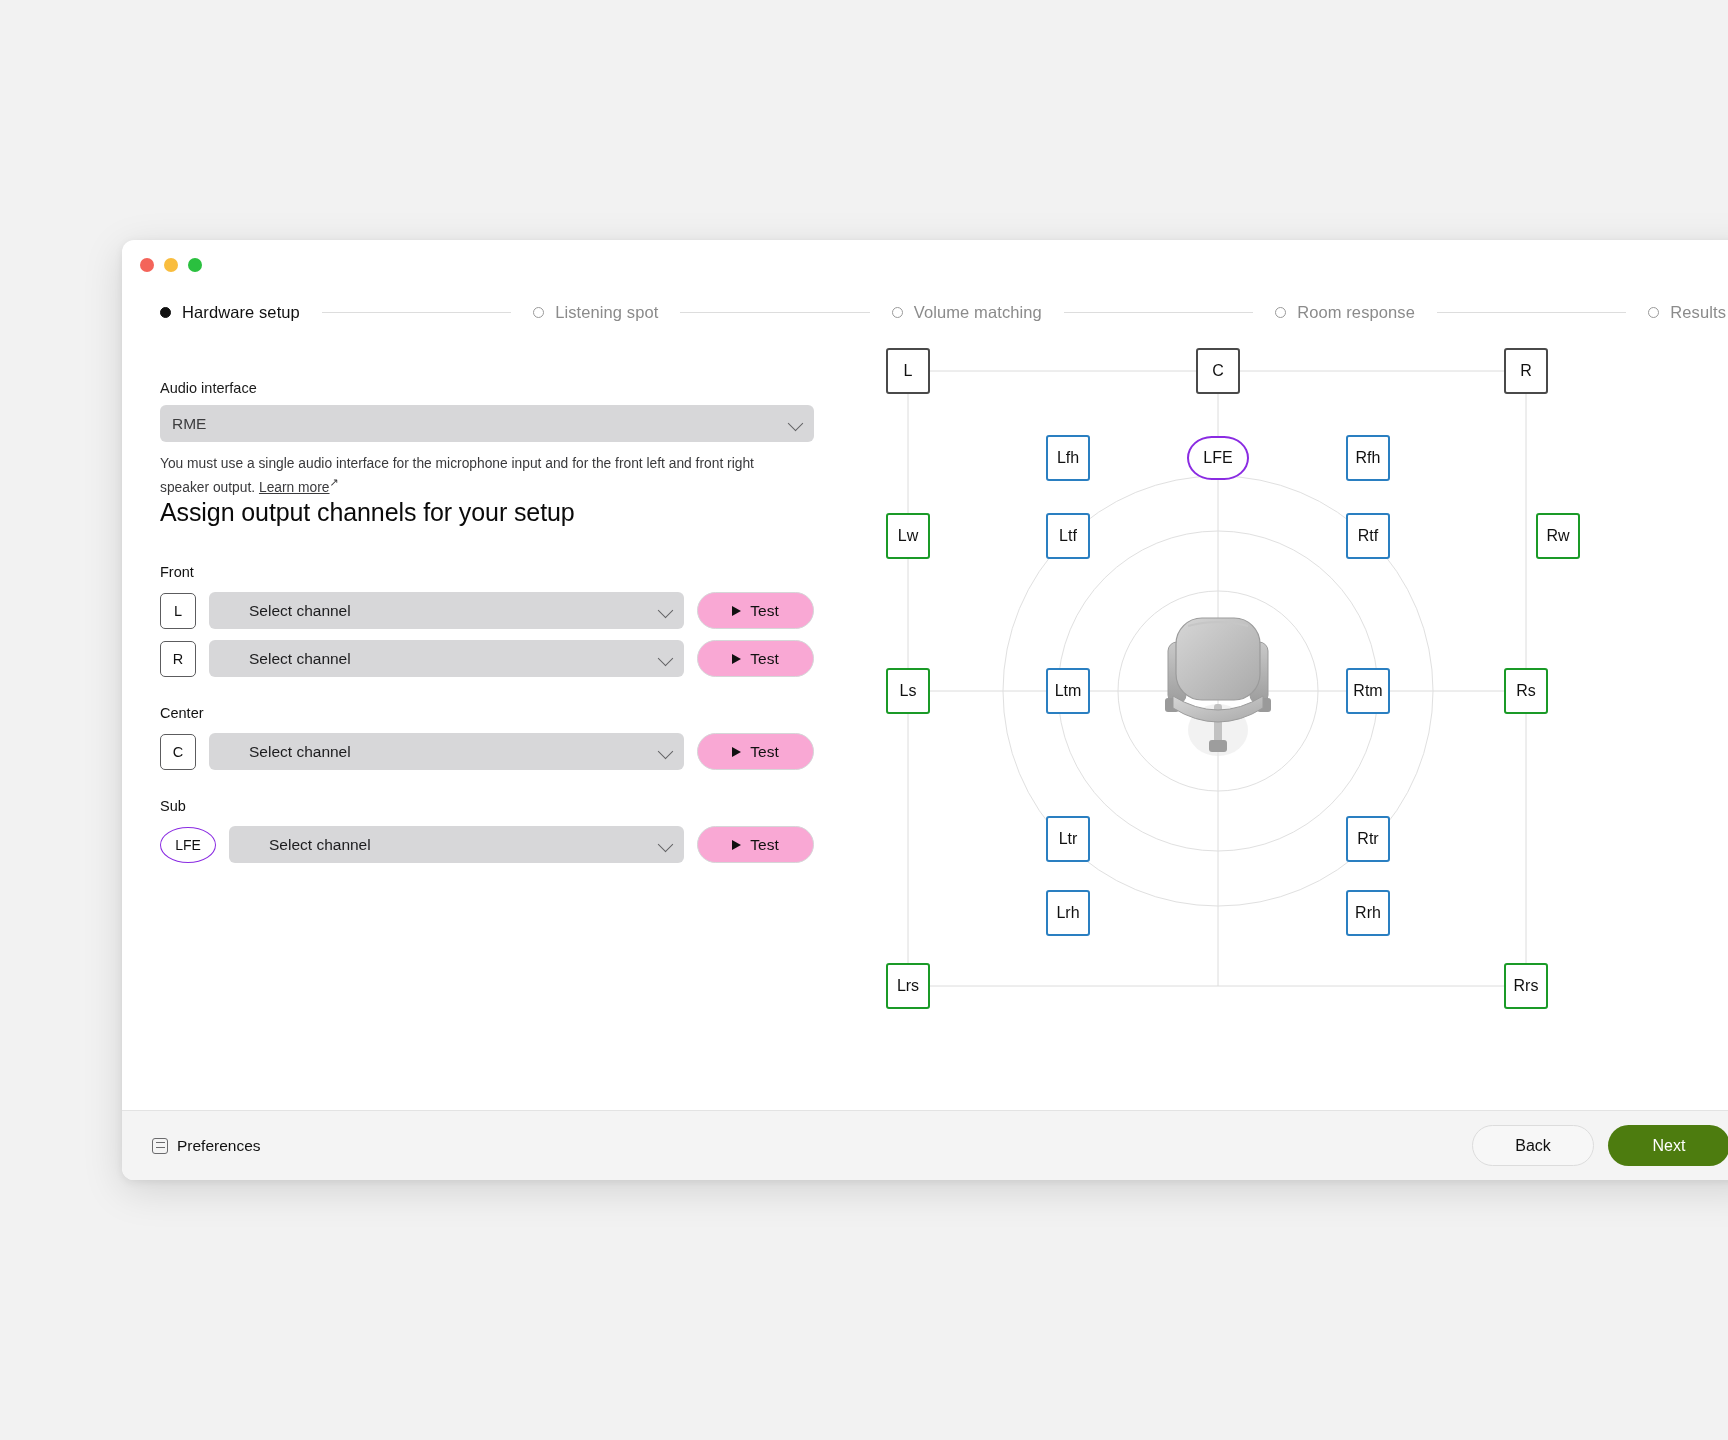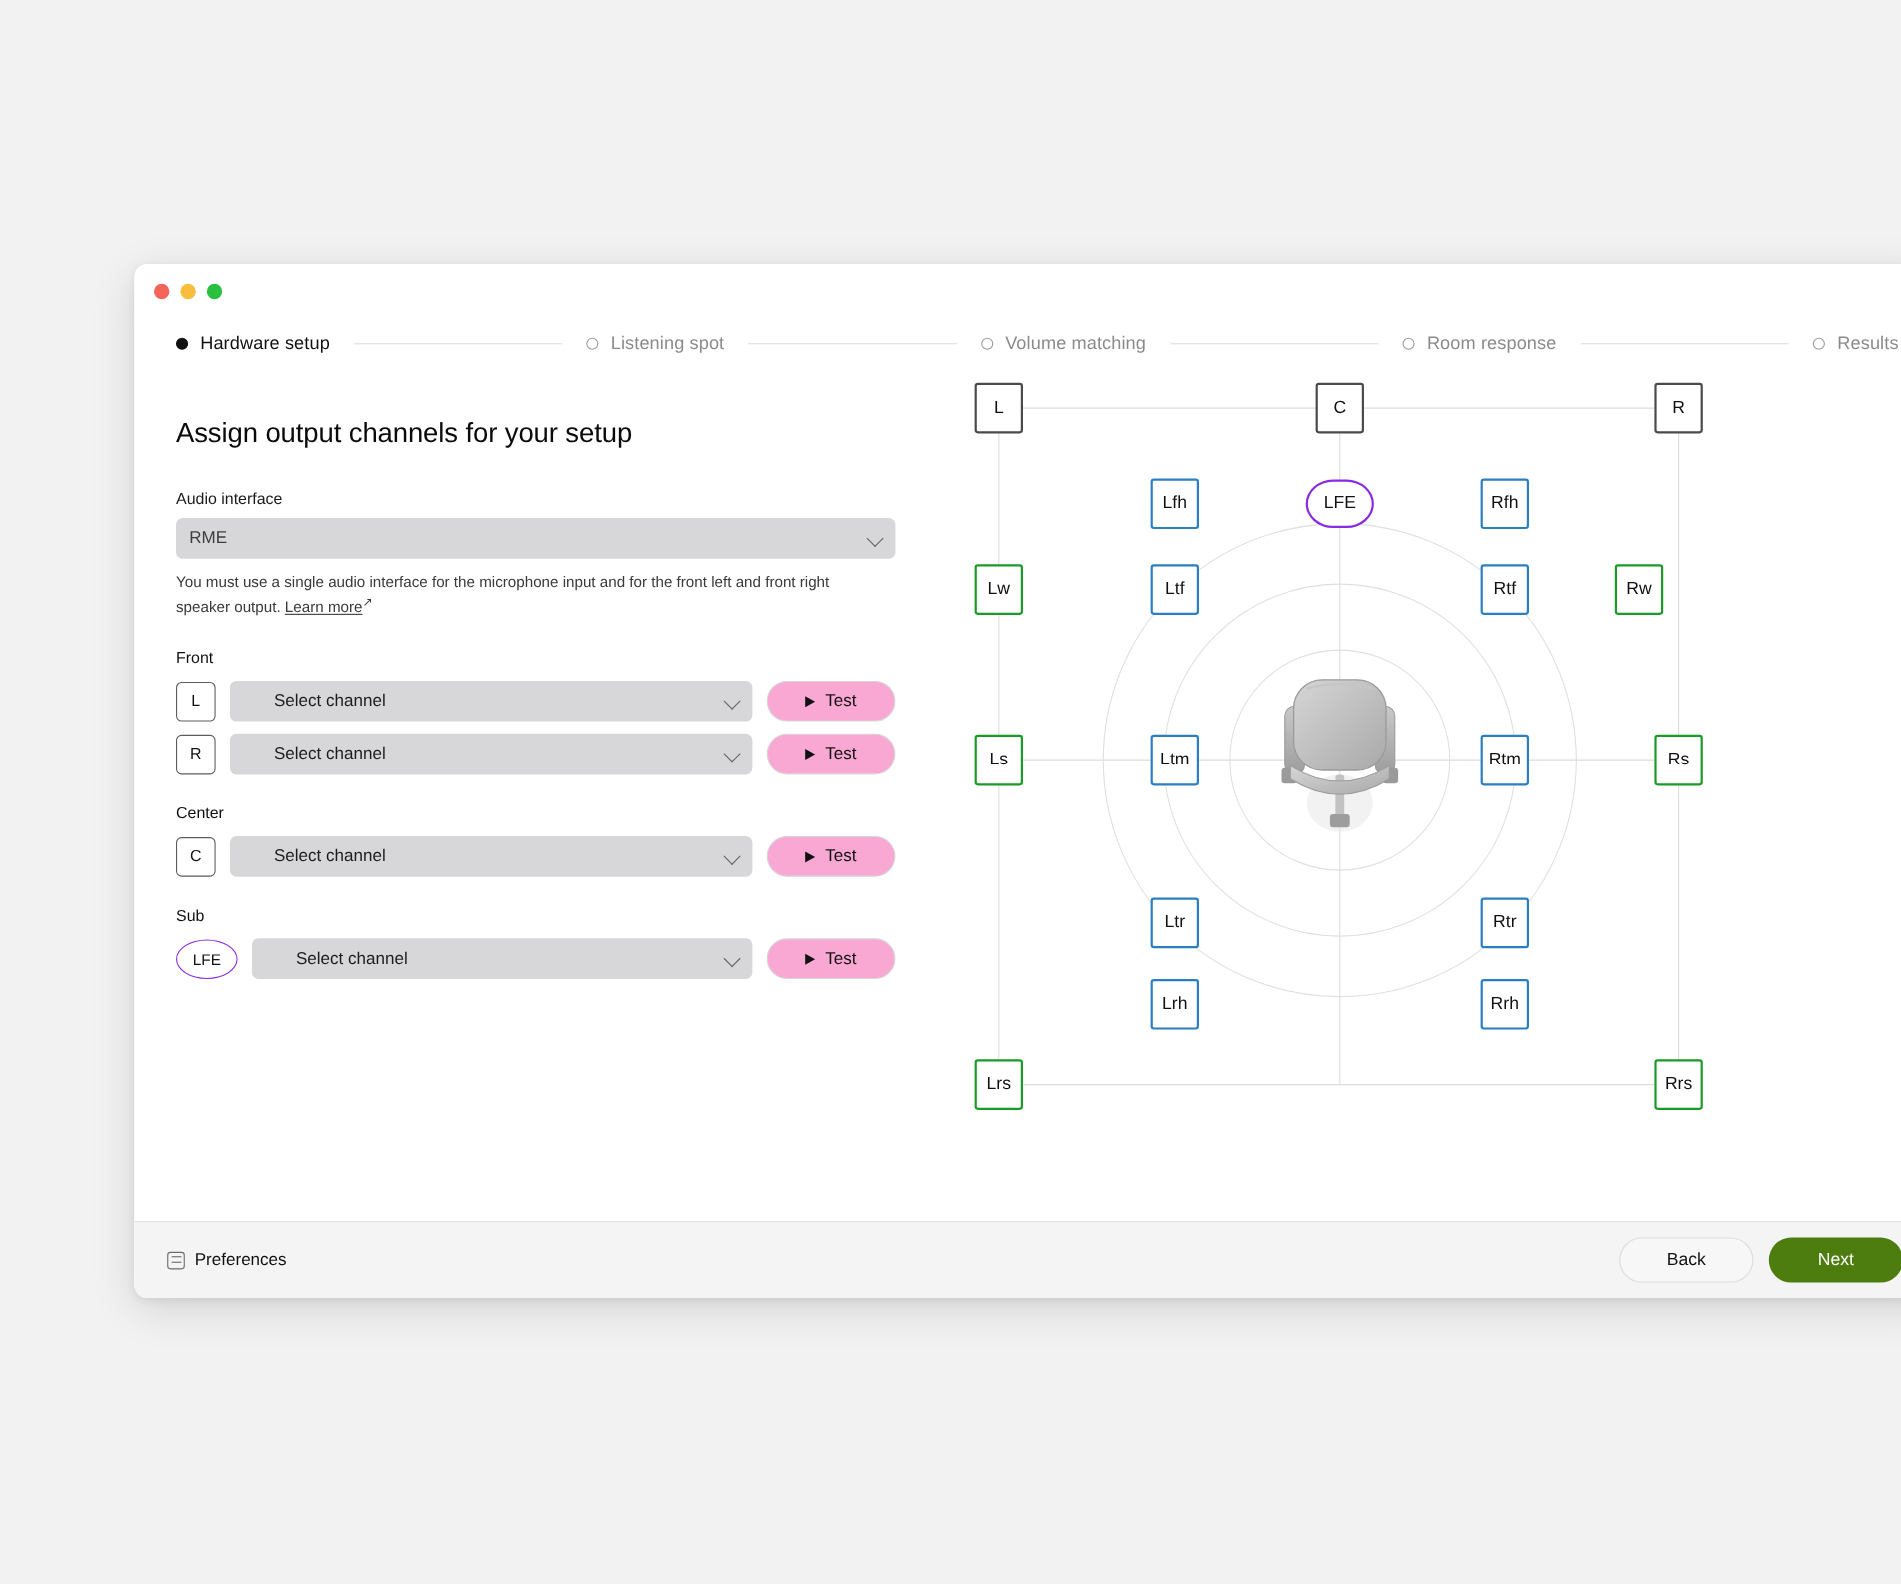--- a/index.html
+++ b/index.html
@@ -249,33 +249,33 @@
     <div class="step-line"></div>
     <div class="step">
       <span class="step-dot"></span>
       <span class="step-label">Results</span>
     </div>
   </div>
 
   <div id="content">
 
     <div id="left-panel">
-      <div id="page-title">Assign output channels for your setup</div>
-
       <div>
         <div class="field-label">Audio interface</div>
         <div class="select-box">
           <span class="sel-text">RME</span>
           <span class="chev"></span>
         </div>
         <div id="interface-help">
           <span>You must use a single audio interface for the microphone input and for the front left and front right speaker output.</span>
           <a href="#">Learn more</a><span class="arrow-ne">↗</span>
         </div>
       </div>
+
+      <div id="page-title">Assign output channels for your setup</div>
 
       <div class="group">
         <div class="group-title">Front</div>
         <div class="ch-row">
           <div class="ch-badge gray">L</div>
           <div class="select-box placeholder">
             <span class="sel-text">Select channel</span>
             <span class="chev"></span>
           </div>
           <button class="test-btn">
@@ -383,21 +383,21 @@
           </div>
           <div class="spk green" style="left: 50px; top: 200px;">
             <span>Lw</span>
           </div>
           <div class="spk blue" style="left: 210px; top: 200px;">
             <span>Ltf</span>
           </div>
           <div class="spk blue" style="left: 510px; top: 200px;">
             <span>Rtf</span>
           </div>
-          <div class="spk green" style="left: 632px; top: 200px;">
+          <div class="spk green" style="left: 700px; top: 200px;">
             <span>Rw</span>
           </div>
           <div class="spk green" style="left: 50px; top: 355px;">
             <span>Ls</span>
           </div>
           <div class="spk blue" style="left: 210px; top: 355px;">
             <span>Ltm</span>
           </div>
           <div class="spk blue" style="left: 510px; top: 355px;">
             <span>Rtm</span>

